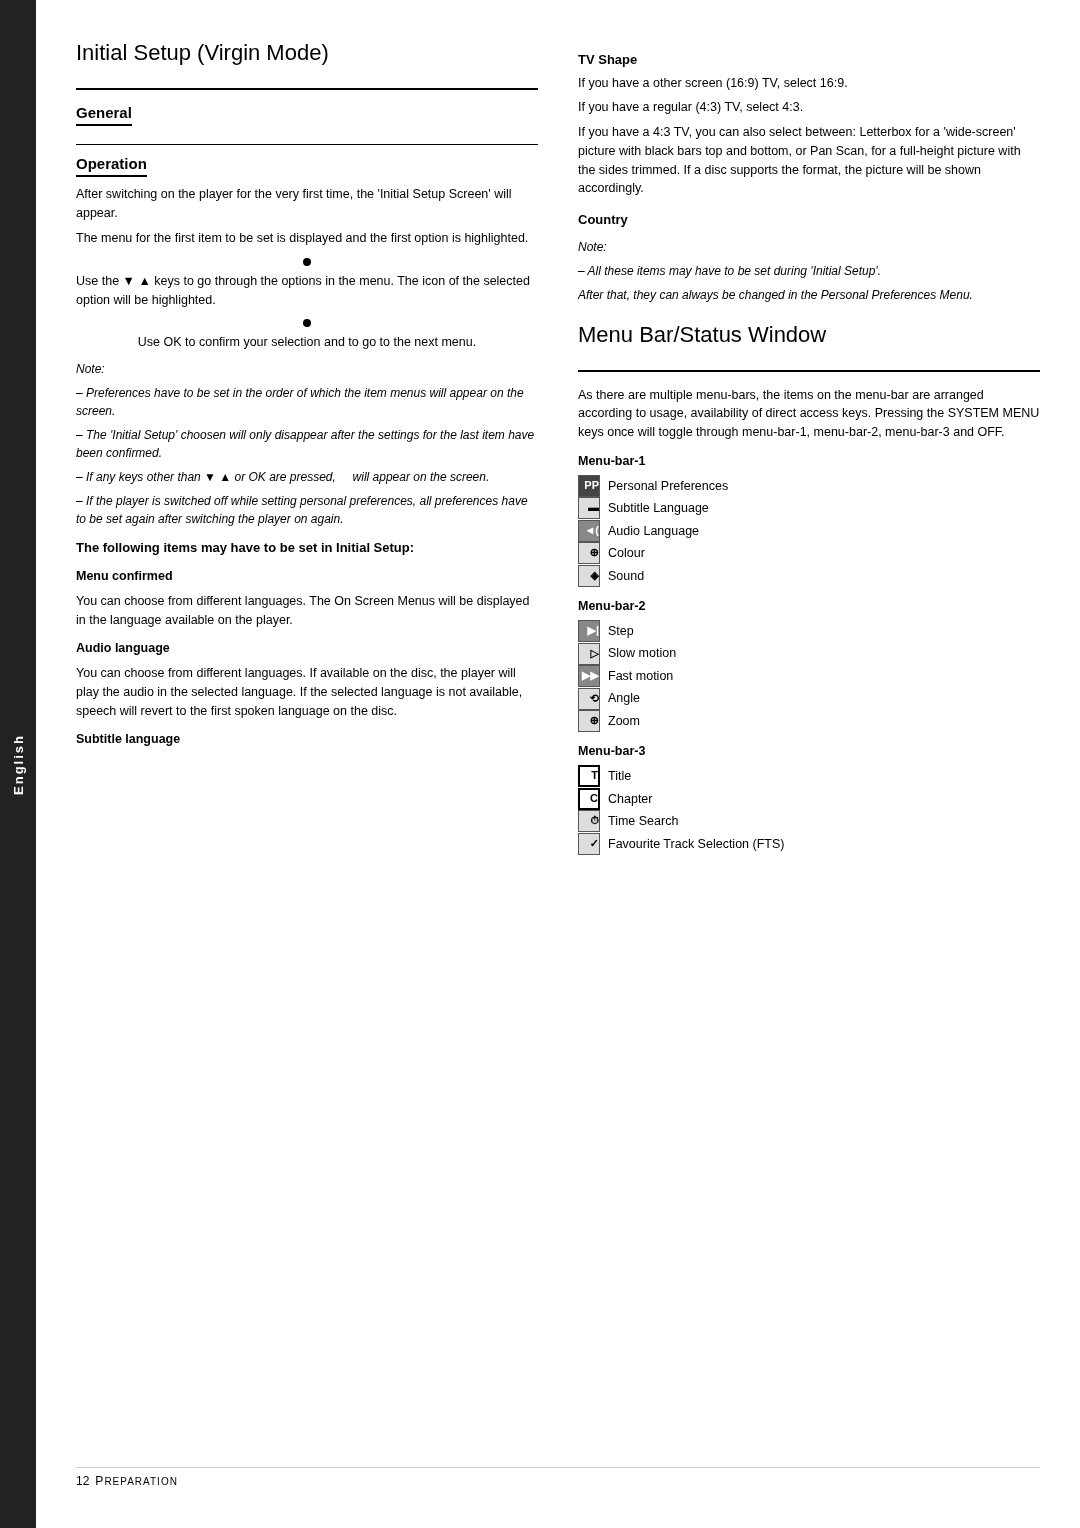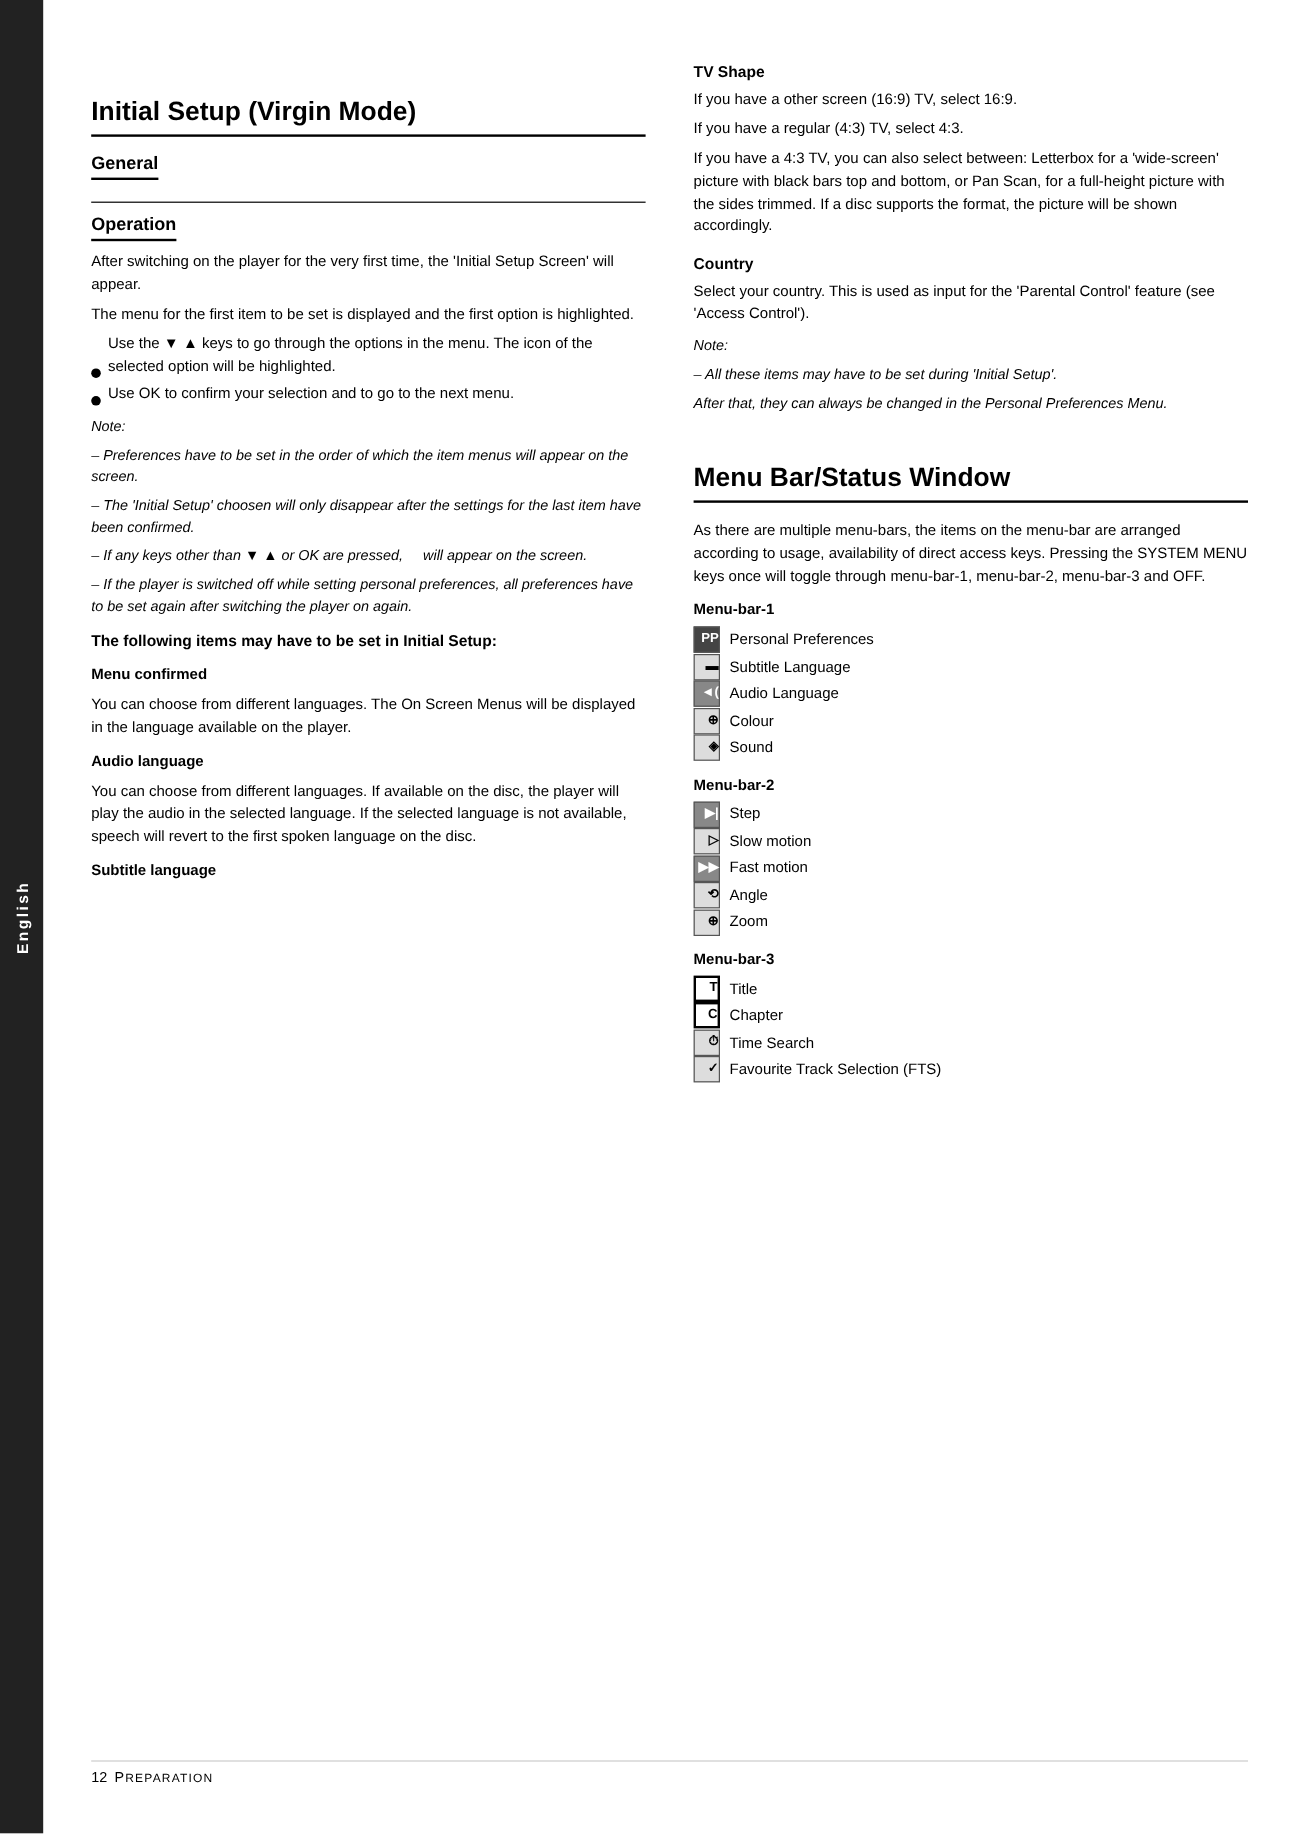--- a/index.html
+++ b/index.html
@@ -58,25 +58,24 @@
       flex: 1;
     }
 
     .right-col {
       flex: 1;
     }
 
     
     .page-title {
       font-size: 22px;
-      font-weight: bold;
+      font-weight: normal;
       border-bottom: 2px solid #000;
-      padding-bottom: 6px;
+      padding-bottom: 22px;
       margin-bottom: 14px;
-      margin-top: 40px;
     }
 
     
     .section-heading {
       font-size: 15px;
       font-weight: bold;
       border-bottom: 2px solid #000;
       padding-bottom: 3px;
       margin-bottom: 8px;
       display: inline-block;
@@ -101,25 +100,26 @@
     }
 
     .bullet-list {
       list-style: none;
       margin: 6px 0;
       padding: 0;
     }
 
     .bullet-list li {
       display: flex;
-      align-items: flex-end;
+      align-items: center;
       gap: 6px;
       font-size: 12.5px;
       line-height: 1.5;
       margin-bottom: 4px;
+      flex-direction: column;
     }
 
     .bullet-dot {
       width: 8px;
       height: 8px;
       border-radius: 50%;
       background: #000;
       flex-shrink: 0;
       margin-top: 5px;
     }
@@ -302,21 +302,20 @@
 
         <div>
           <p class="subsection-heading"><strong>TV Shape</strong></p>
           <p>If you have a other screen (16:9) TV, select 16:9.</p>
           <p>If you have a regular (4:3) TV, select 4:3.</p>
           <p>If you have a 4:3 TV, you can also select between: Letterbox for a 'wide-screen' picture with black bars top and bottom, or Pan Scan, for a full-height picture with the sides trimmed. If a disc supports the format, the picture will be shown accordingly.</p>
         </div>
 
         <div style="margin-top:12px;">
           <p class="subsection-heading"><strong>Country</strong></p>
-          <p>Select your country. This is used as input for the 'Parental Control' feature (see 'Access Control').</p>
           <div class="note-block">
             <p class="note-label"><em>Note:</em></p>
             <p class="note-text"><em>– All these items may have to be set during 'Initial Setup'.</em></p>
             <p class="note-text"><em>After that, they can always be changed in the Personal Preferences Menu.</em></p>
           </div>
         </div>
 
         <div style="margin-top:18px;">
           <div class="page-title">Menu Bar/Status Window</div>
           <p>As there are multiple menu-bars, the items on the menu-bar are arranged according to usage, availability of direct access keys. Pressing the SYSTEM MENU keys once will toggle through menu-bar-1, menu-bar-2, menu-bar-3 and OFF.</p>

